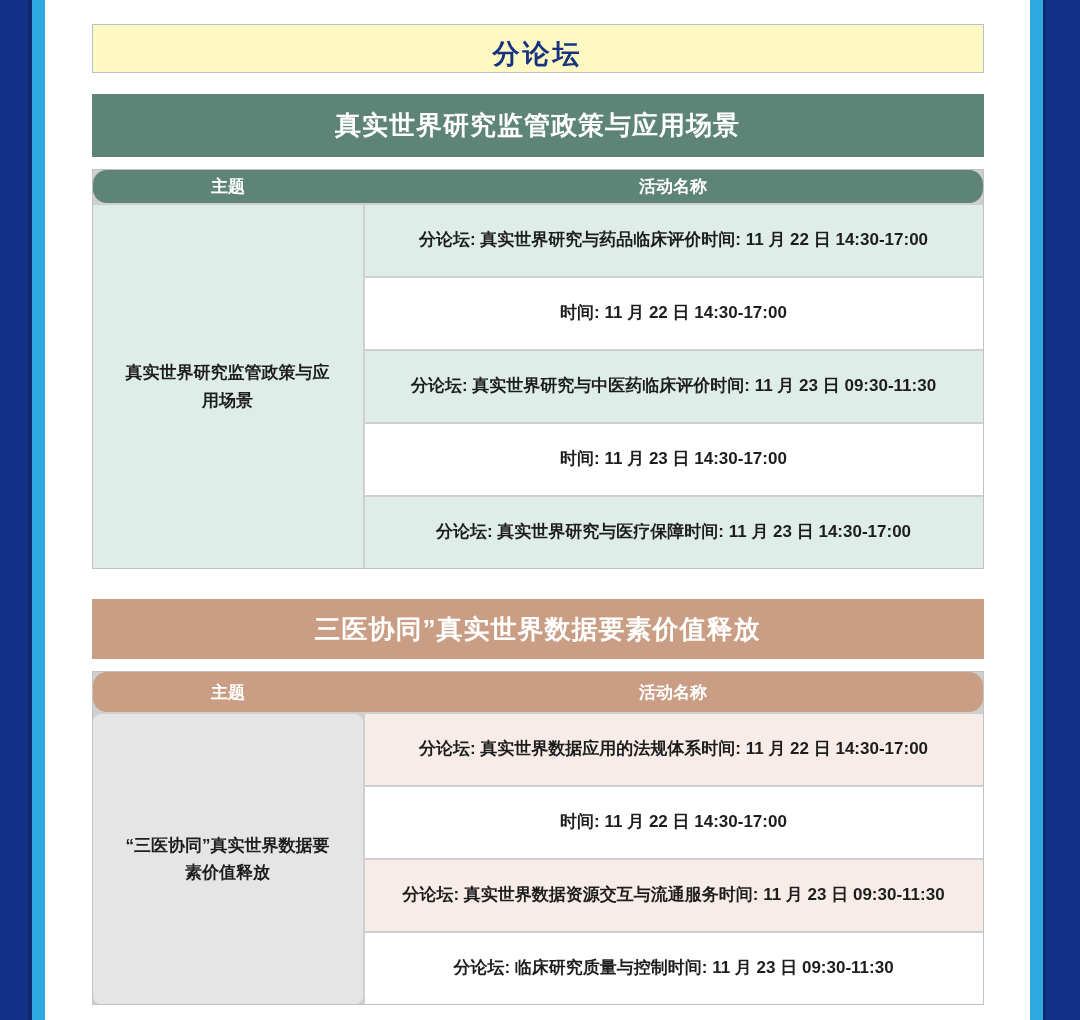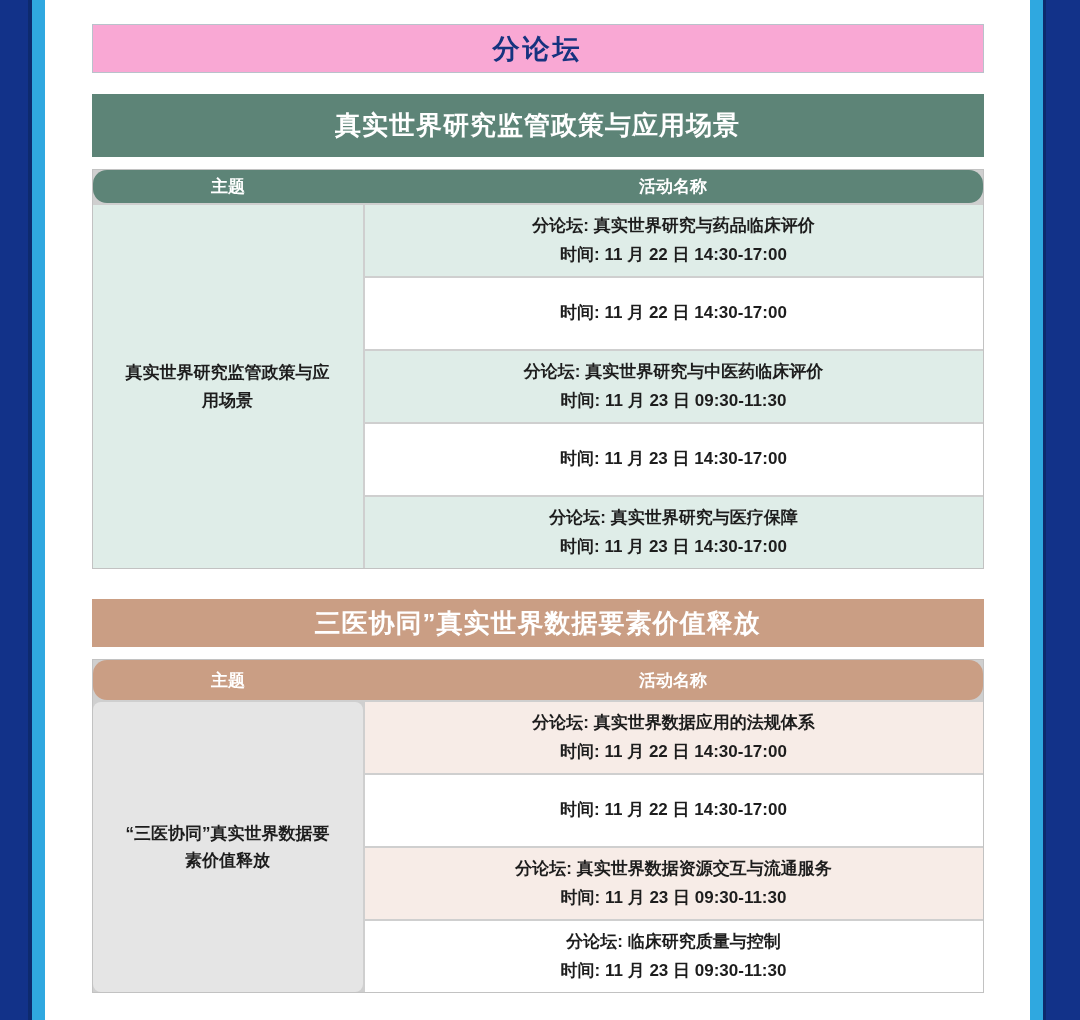--- a/index.html
+++ b/index.html
@@ -17,33 +17,33 @@
     position:absolute; right:0; top:0; height:100%; width:50px;
     background:linear-gradient(to right,#2fa8e0 0 13px,#0d2a6e 13px 16px,#123289 16px 50px);
   }
   .content {
     position:absolute; left:45px; right:50px; top:0; bottom:0; background:#ffffff;
   }
   .inner { width:892px; margin:24px auto 0; }
 
   
   .forum-banner {
-    height:47px; background:#f9a8d4; border:1px solid #b9c2cb;
-    display:flex; align-items:center; justify-content:center;
+    height:47px; background:#fef9c3; border:1px solid #b9c2cb;
+    display:flex; align-items:flex-end; justify-content:center;
     color:#16337f; font-size:27px; font-weight:bold; letter-spacing:3px;
   }
 
   
   .section-head {
     height:63px; margin-top:21px;
     display:flex; align-items:center; justify-content:center;
     color:#ffffff; font-size:26px; font-weight:bold; letter-spacing:1px;
   }
   .green  .section-head { background:#5d8477; }
-  .tan    .section-head { background:#ca9e84; height:48px; margin-top:30px; }
+  .tan    .section-head { background:#ca9e84; height:60px; margin-top:30px; }
 
   
   .tbl {
     display:grid; grid-template-columns:270px 1fr; gap:2px;
     background:#cfcfcf; border:1px solid #c2c2c2; margin-top:12px;
   }
   .head { grid-column:1 / 3; display:flex;border-radius:14px; }
   .green .head { background:#5d8477; height:33px; }
   .tan   .head { background:#ca9e84; height:40px; }
   .head .h1 { width:271px; display:flex; align-items:center; justify-content:center; }
@@ -51,21 +51,21 @@
   .head span { color:#ffffff; font-size:17px; font-weight:bold; }
 
   .theme-cell {
     display:flex; align-items:center; justify-content:center; text-align:center;
     padding:0 28px; font-size:17px; font-weight:bold; color:#1d1d1d; line-height:1.6;
   }
   .green .theme-cell { grid-row:2 / 7; background:#dfede8; }
   .tan   .theme-cell { grid-row:2 / 6; background:#e5e5e5;border-radius:8px; }
 
   .act-cell {
-    height:71px; display:flex; flex-direction:column;
+    height:71px; display:flex; flex-direction:row;
     align-items:center; justify-content:center; text-align:center;
   }
   .act-cell div { font-size:17px; font-weight:bold; color:#1d1d1d; line-height:1.65; }
   .green .act-cell:nth-of-type(odd)  { background:#dfede8; }
   .green .act-cell:nth-of-type(even) { background:#ffffff; }
   .tan   .act-cell:nth-of-type(odd)  { background:#f7ece7; }
   .tan   .act-cell:nth-of-type(even) { background:#ffffff; }
 </style>
 </head>
 <body>

